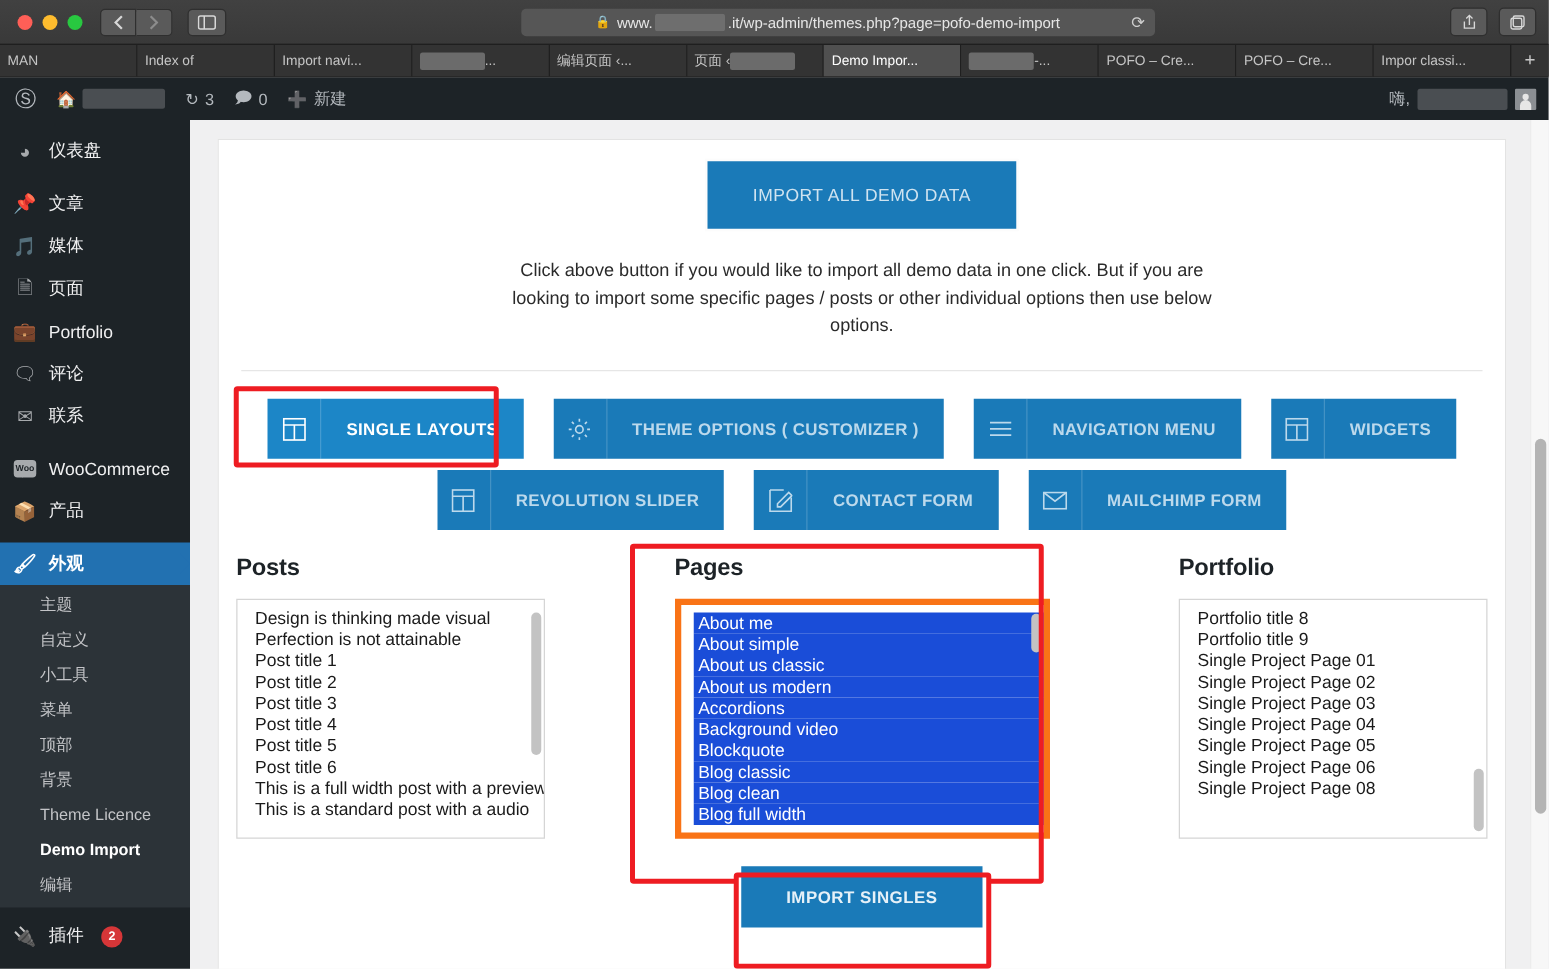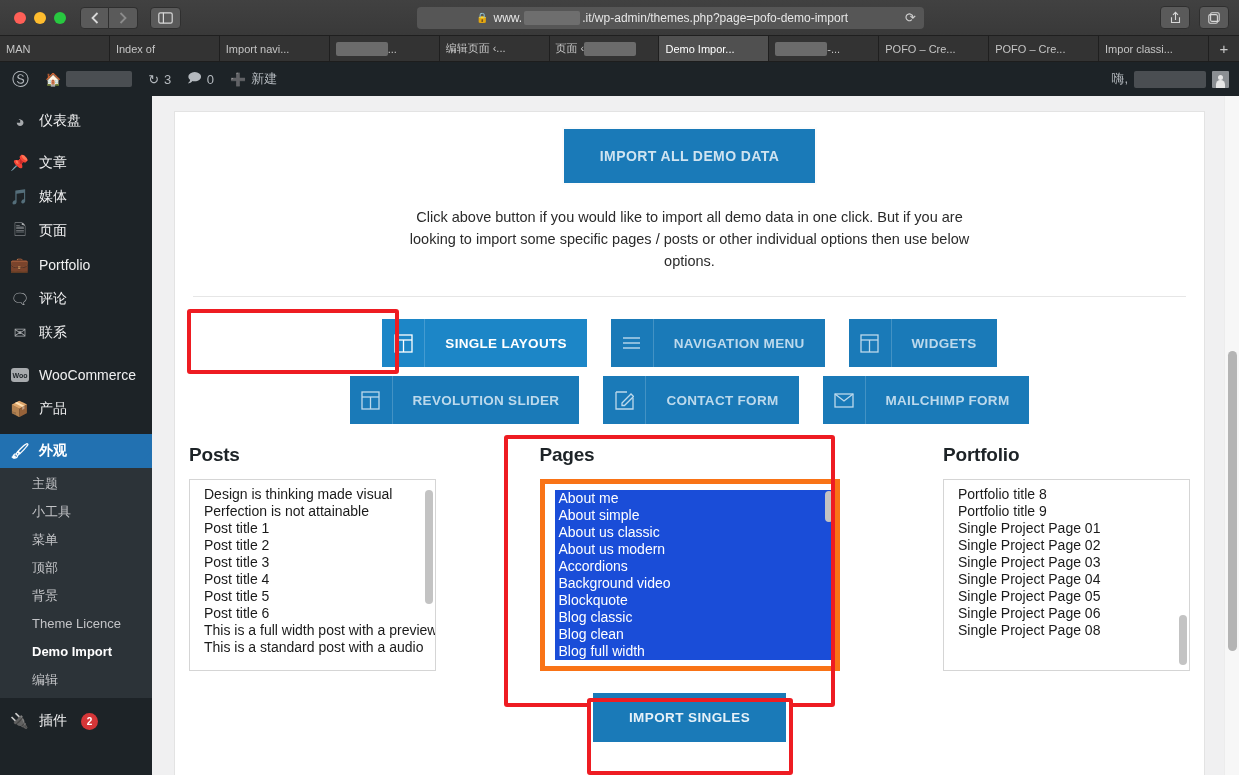--- a/index.html
+++ b/index.html
@@ -206,21 +206,21 @@
     background: #ffffff;
     border: 1px solid #e3e3e3;
     min-height: 700px;
     padding: 0;
   }
 
   .import-all-wrap { text-align: center; padding-top: 17px; }
   .btn-primary {
     display: inline-block;
     background: #1a7ab8; color: #cfe3f0;
-    font-size: 14px; font-weight: 700; letter-spacing: .4px;
+    font-size: 14px; font-weight: 400; letter-spacing: .4px;
     border: none; padding: 19px 36px; cursor: pointer;
     box-shadow: 0 0 0 2px #fcfcfc;
   }
   .helper-text {
     text-align: center;
     color: #2a2a2a; font-size: 14.5px; line-height: 22px;
     margin: 23px auto 0; max-width: 590px;
   }
   .divider {
     margin: 24px 18px 0; border-top: 1px solid #e6e6e6;
@@ -497,20 +497,21 @@
     </div>
     <div class="menu-sep"></div>
 
     <div class="menu-item current">
       <span class="mi-icon">🖌</span>
       <span>外观</span>
     </div>
 
     <div class="submenu">
       <div class="sub-item"><span>主题</span></div>
+      <div class="sub-item"><span>自定义</span></div>
       <div class="sub-item"><span>小工具</span></div>
       <div class="sub-item"><span>菜单</span></div>
       <div class="sub-item"><span>顶部</span></div>
       <div class="sub-item"><span>背景</span></div>
       <div class="sub-item"><span>Theme Licence</span></div>
       <div class="sub-item current"><span>Demo Import</span></div>
       <div class="sub-item"><span>编辑</span></div>
     </div>
 
     <div class="menu-item" style="margin-top:6px">
@@ -537,20 +538,29 @@
             <span class="ob-icon">
               <svg width="19" height="19" viewBox="0 0 19 19" fill="none" stroke="currentColor" stroke-width="1.3">
                   <rect x="1" y="1" width="17" height="17"></rect>
                   <line x1="1" y1="6" x2="18" y2="6"></line>
                   <line x1="9.5" y1="6" x2="9.5" y2="18"></line>
                 </svg>
             </span>
             <span class="ob-label">SINGLE LAYOUTS</span>
           </div>
 
+          <div class="opt-btn">
+            <span class="ob-icon">
+              <svg width="19" height="19" viewBox="0 0 19 19" fill="none" stroke="currentColor" stroke-width="1.3">
+                  <circle cx="9.5" cy="9.5" r="3"></circle>
+                  <path d="M9.5 1v2.3M9.5 15.7V18M1 9.5h2.3M15.7 9.5H18M3.5 3.5l1.6 1.6M13.9 13.9l1.6 1.6M15.5 3.5l-1.6 1.6M5.1 13.9L3.5 15.5"></path>
+                </svg>
+            </span>
+            <span class="ob-label">THEME OPTIONS ( CUSTOMIZER )</span>
+          </div>
 
           <div class="opt-btn">
             <span class="ob-icon">
               <svg width="19" height="14" viewBox="0 0 19 14" fill="none" stroke="currentColor" stroke-width="1.4">
                   <line x1="1" y1="2" x2="18" y2="2"></line>
                   <line x1="1" y1="7" x2="18" y2="7"></line>
                   <line x1="1" y1="12" x2="18" y2="12"></line>
                 </svg>
             </span>
             <span class="ob-label">NAVIGATION MENU</span>

